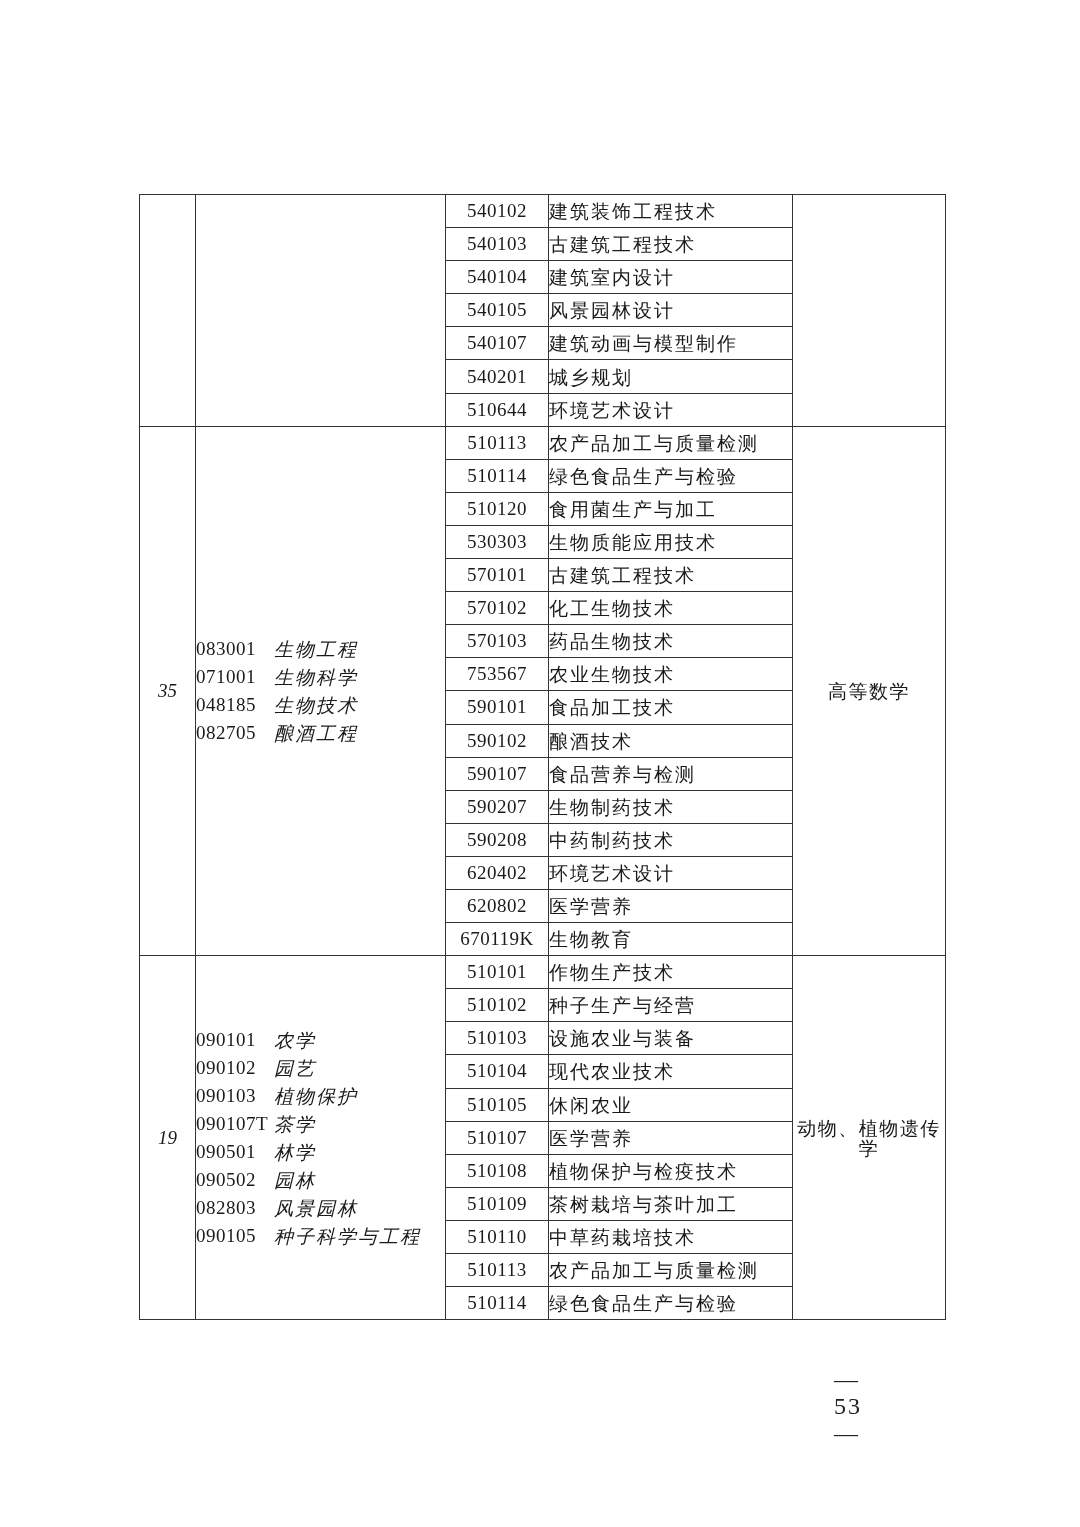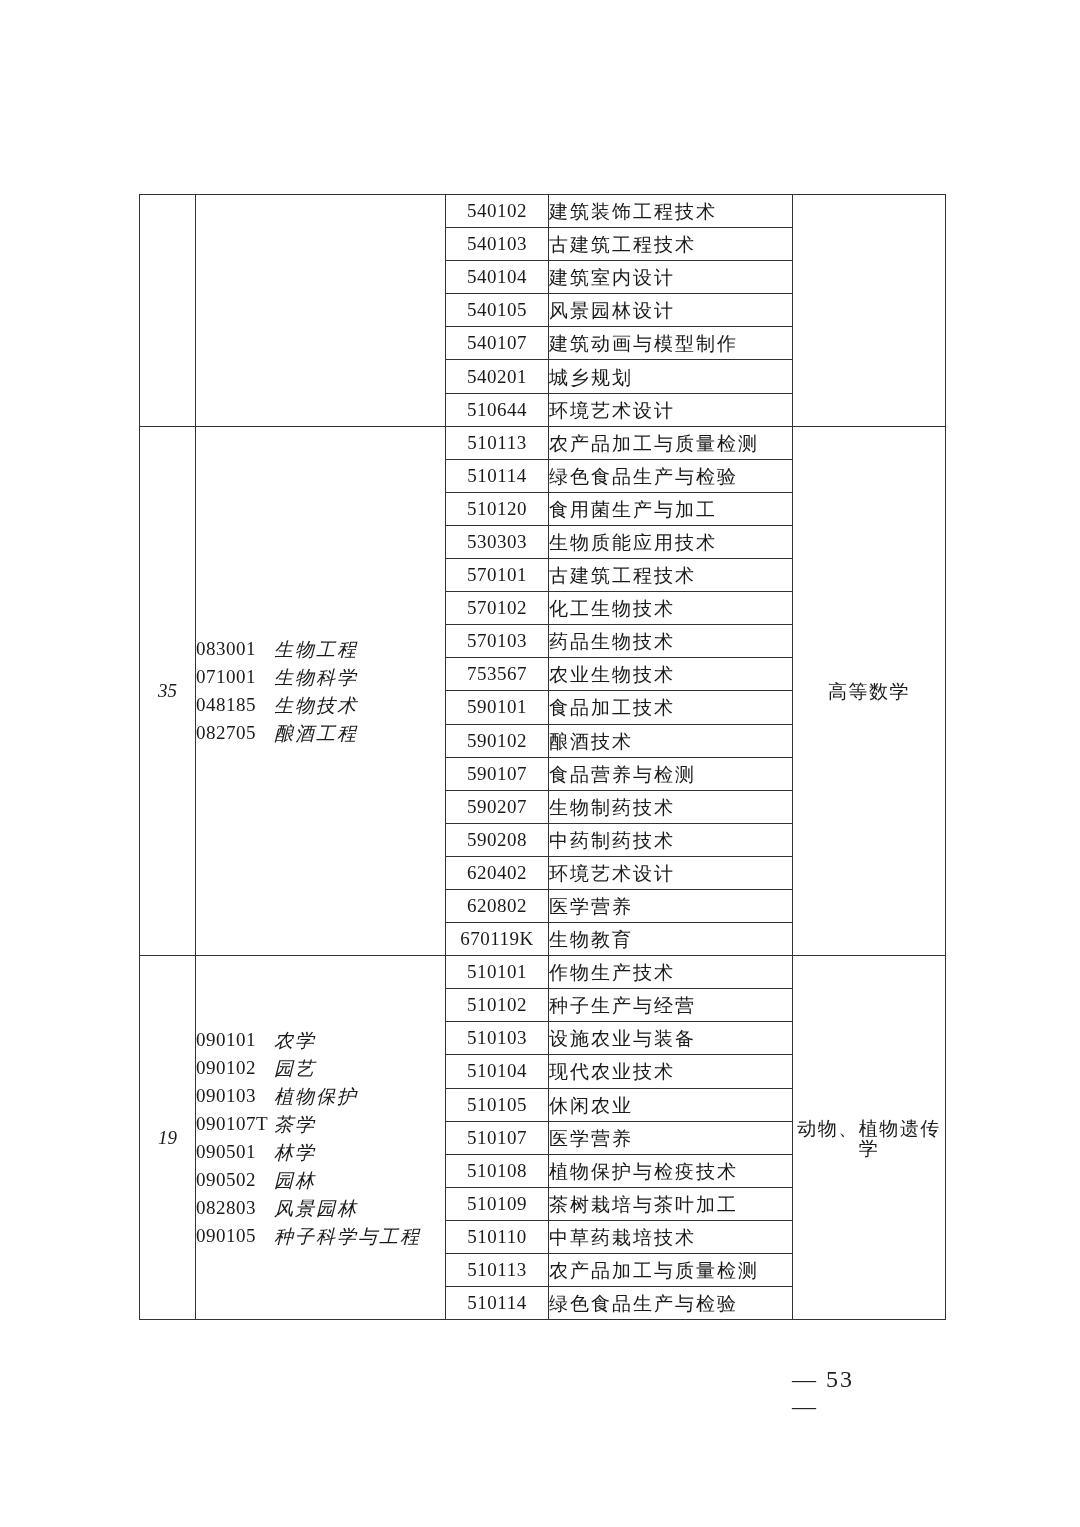--- a/index.html
+++ b/index.html
@@ -14,21 +14,21 @@
   col.c-no { width:56px; } col.c-ug { width:250px; } col.c-code { width:103px; }
   col.c-name { width:244px; } col.c-subj { width:153px; }
   td.no { text-align:center; font-family:"Liberation Serif",serif; font-size:19px;font-style:italic; }
   td.code { text-align:center; font-family:"Liberation Serif",serif; font-size:19px; letter-spacing:0.5px; }
   td.name { padding-left:3px; letter-spacing:2px; white-space:nowrap; }
   td.ug { vertical-align:middle; padding-left:1px; }
   td.subj { text-align:center; letter-spacing:1.5px; line-height:28px; padding:0 4px;margin-top:37px; }
   .ug-line { display:flex; height:28px; align-items:center; white-space:nowrap; }
   .ug-code { font-family:"Liberation Serif",serif; font-size:19px; width:78px; letter-spacing:0.5px; }
   .ug-name { letter-spacing:2px;font-style:italic; }
-  .page-num { position:absolute; left:792px; top:1366px; font-family:"Liberation Serif",serif;
+  .page-num { position:absolute; left:834px; top:1366px; font-family:"Liberation Serif",serif;
               font-size:24px; letter-spacing:2px; color:#222; }
 </style>
 </head>
 <body>
 
 <div class="page">
   <table class="grid">
     <colgroup>
       <col class="c-no">
         <col class="c-ug">

